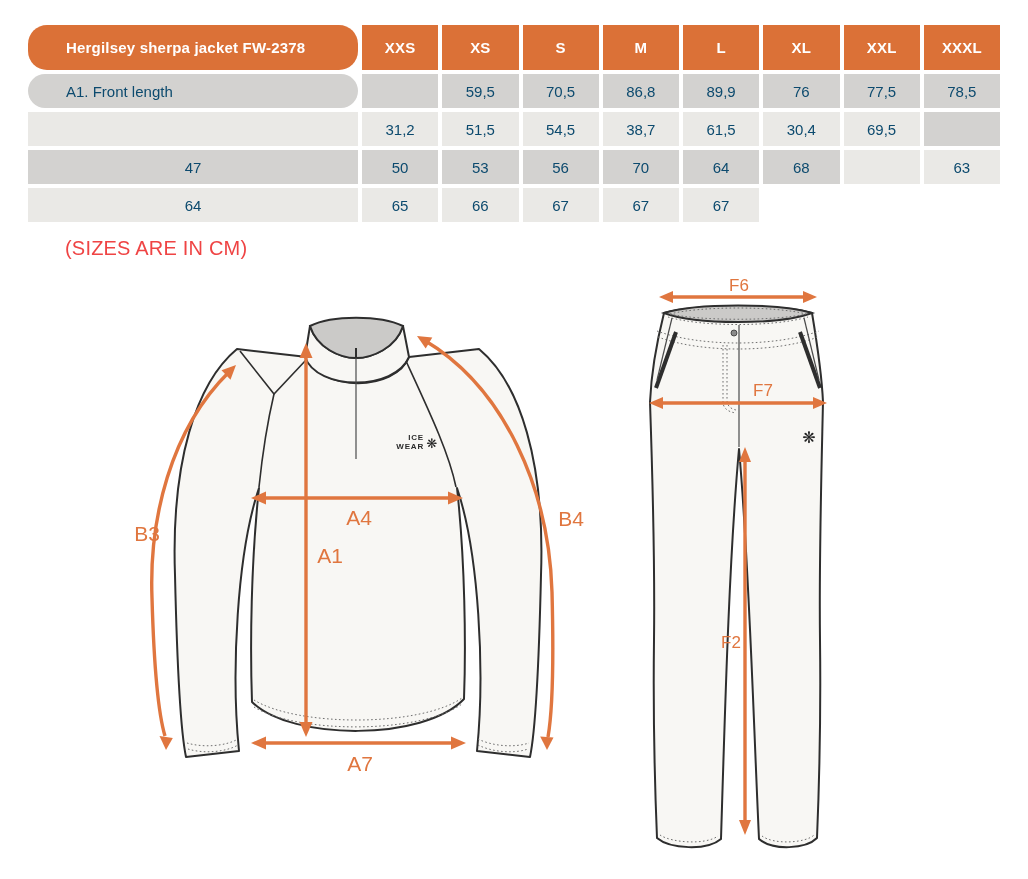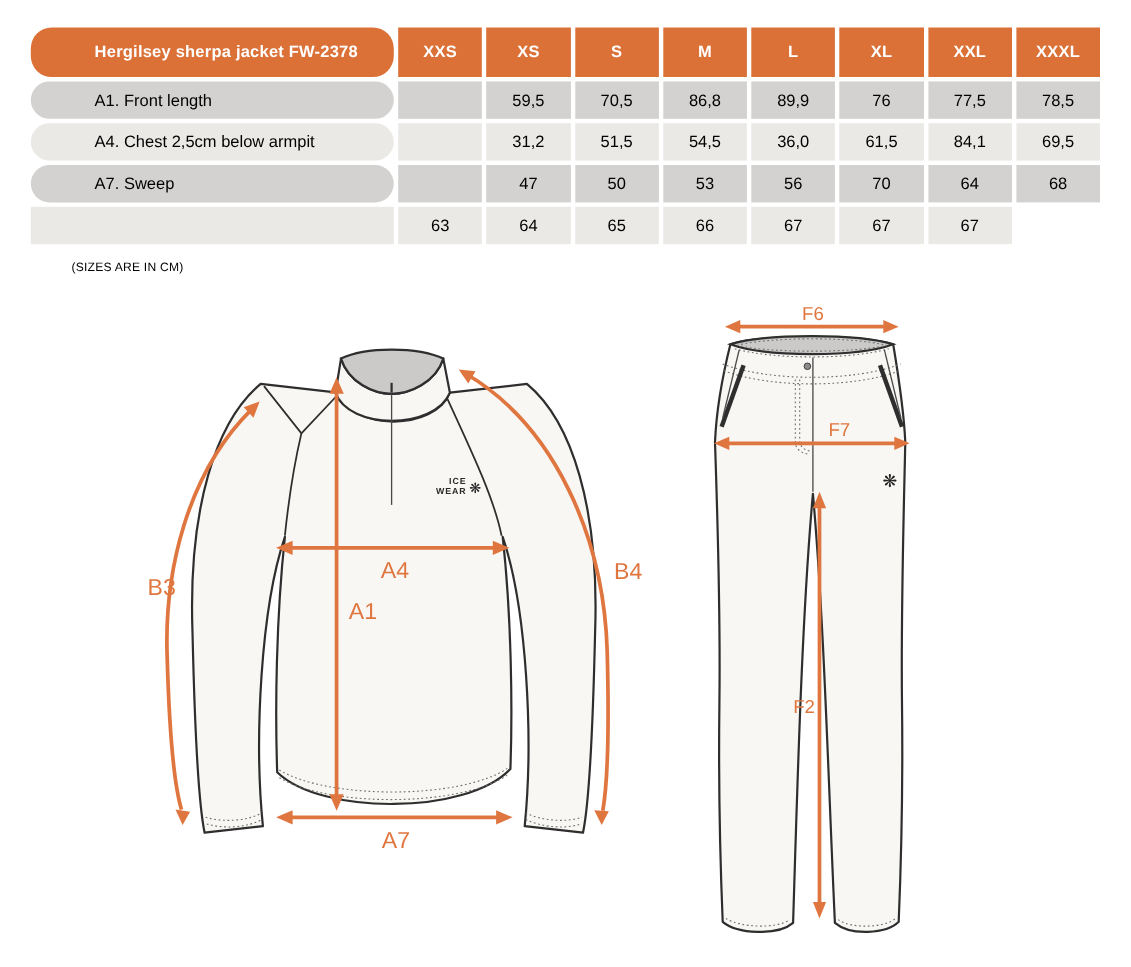--- a/index.html
+++ b/index.html
@@ -7,32 +7,32 @@
     width:1028px;height:879px;position:relative;background:#ffffff;
     font-family:"Liberation Sans",sans-serif;overflow:hidden;
   }
   
   .size-table{
     position:absolute;left:28px;top:25px;width:972px;
     display:grid;grid-template-columns:330px repeat(8,1fr);gap:4px;
   }
   .cell{
     display:flex;align-items:center;justify-content:center;
-    font-size:15px;color:#000000;height:34px;
+    font-size:15px;color:#0c4a6e;height:34px;
   }
   .cell.head{
     background:#DB7137;color:#ffffff;font-weight:bold;height:45px;font-size:15px;
     letter-spacing:.2px;
   }
-  .cell.lab{justify-content:flex-start;padding-left:58px;box-sizing:border-box;border-radius:19px;}
+  .cell.lab{justify-content:flex-start;padding-left:38px;box-sizing:border-box;border-radius:19px;}
   .r-dark{background:#D3D2D0;}
   .r-light{background:#EAE9E6;}
   
   .note{
-    position:absolute;left:65px;top:237px;color:#000000;font-size:11px;
+    position:absolute;left:65px;top:237px;color:#ef4444;font-size:20px;
     letter-spacing:.2px;
   }
   
   svg{position:absolute;overflow:visible;}
   #jacket-svg{left:118px;top:280px;}
   #pants-svg{left:630px;top:273px;}
   .garment{fill:#F8F7F4;stroke:#2E2E2E;stroke-width:2;stroke-linejoin:round;}
   .inner-gray{fill:#CBCAC8;stroke:#2E2E2E;stroke-width:2;}
   .seam{fill:none;stroke:#2E2E2E;stroke-width:1.6;}
   .thin{fill:none;stroke:#4a4a4a;stroke-width:1.2;}
@@ -62,31 +62,29 @@
   <div class="cell lab r-dark">A1. Front length</div>
   <div class="cell r-dark"></div>
   <div class="cell r-dark">59,5</div>
   <div class="cell r-dark">70,5</div>
   <div class="cell r-dark">86,8</div>
   <div class="cell r-dark">89,9</div>
   <div class="cell r-dark">76</div>
   <div class="cell r-dark">77,5</div>
   <div class="cell r-dark">78,5</div>
 
-  <div class="cell lab r-light">A4. Chest 2,5cm below armpit</div>
   <div class="cell r-light"></div>
   <div class="cell r-light">31,2</div>
   <div class="cell r-light">51,5</div>
   <div class="cell r-light">54,5</div>
-  <div class="cell r-light">36,0</div>
+  <div class="cell r-light">38,7</div>
   <div class="cell r-light">61,5</div>
-  <div class="cell r-light">84,1</div>
+  <div class="cell r-light">30,4</div>
   <div class="cell r-light">69,5</div>
 
-  <div class="cell lab r-dark">A7. Sweep</div>
   <div class="cell r-dark"></div>
   <div class="cell r-dark">47</div>
   <div class="cell r-dark">50</div>
   <div class="cell r-dark">53</div>
   <div class="cell r-dark">56</div>
   <div class="cell r-dark">70</div>
   <div class="cell r-dark">64</div>
   <div class="cell r-dark">68</div>
 
   <div class="cell r-light"></div>

